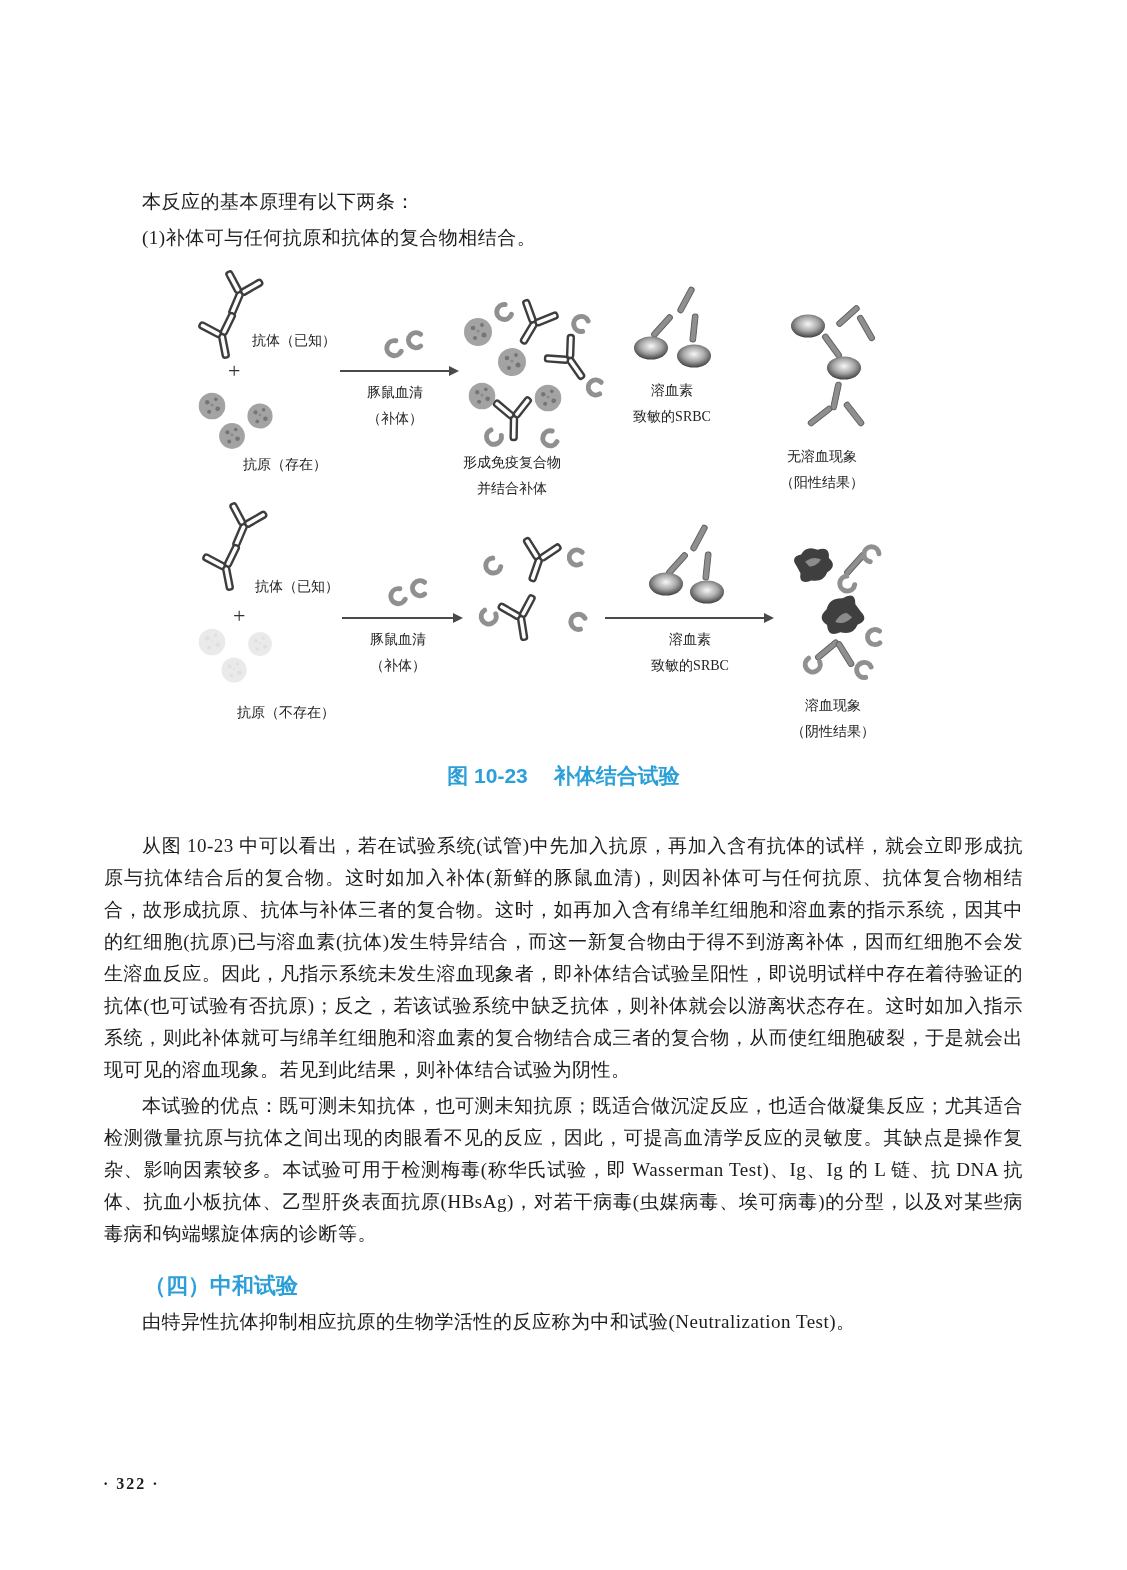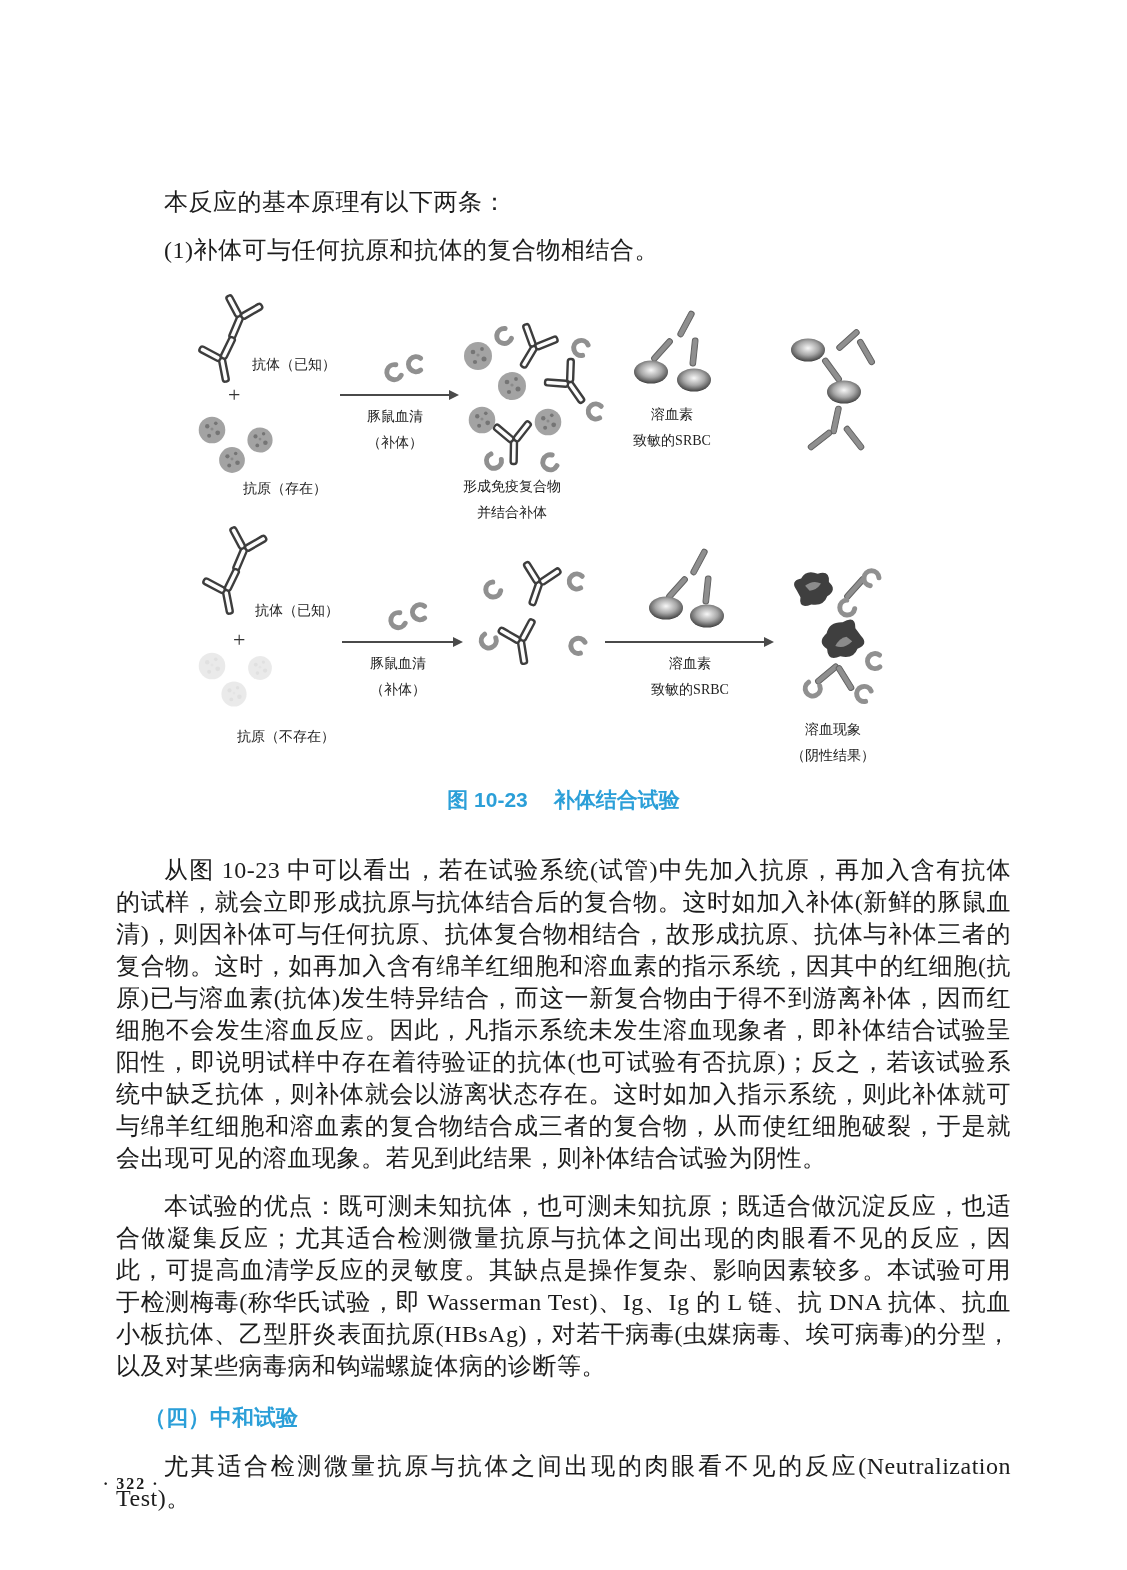--- a/index.html
+++ b/index.html
@@ -11,22 +11,22 @@
     font-family:"Liberation Serif","DejaVu Serif",serif;
     color:#1c1c1c;
     overflow:hidden;
   }
   .content{
     position:absolute;
     left:100px;top:0;
     width:927px;
   }
   p.body{
-    margin:16px;
-    font-size:24px;
+    margin:4px;
+    font-size:19px;
     line-height:32px;
     text-align:justify;
     text-indent:2em;
     letter-spacing:0.5px;
   }
   .top-block{margin-top:186px;}
   
   .figure{
     position:relative;
     margin-top:4px;
@@ -197,20 +197,24 @@
       <svg class="cluster" style="left:682px;top:44px" width="96" height="134" viewBox="0 0 96 134">
         <use href="#g-rod" transform="translate(66,14) rotate(48)"></use>
         <use href="#g-rod" transform="translate(84,26) rotate(-30)"></use>
         <use href="#g-rbc" transform="translate(26,24)"></use>
         <use href="#g-rod" transform="translate(50,44) rotate(-36)"></use>
         <use href="#g-rbc" transform="translate(62,66)"></use>
         <use href="#g-rod" transform="translate(54,94) rotate(12)"></use>
         <use href="#g-rod" transform="translate(38,114) rotate(52)"></use>
         <use href="#g-rod" transform="translate(72,112) rotate(-38)"></use>
       </svg>
+      <div class="dlabel" style="left:652px;top:186px;width:140px">
+        <div>无溶血现象</div>
+        <div>（阳性结果）</div>
+      </div>
 
       <svg class="cluster" style="left:100px;top:244px" width="74" height="96" viewBox="0 0 74 96">
         <use href="#g-ab" transform="translate(44,24) rotate(16)"></use>
         <use href="#g-ab" transform="translate(26,66) rotate(-18)"></use>
       </svg>
       <div class="dlabel" style="left:155px;top:316px">抗体（已知）</div>
       <div class="plus" style="left:133px;top:345px">+</div>
       <svg class="cluster" style="left:96px;top:368px;opacity:0.22" width="92" height="60" viewBox="0 0 92 60">
         <use href="#g-ag" transform="translate(16,16) scale(0.95)"></use>
         <use href="#g-ag" transform="translate(64,18) scale(0.85)"></use>
@@ -270,20 +274,20 @@
     </div>
 
     <div class="figcaption" style="color:#2b9fd8">
       <span class="cap-label">图 10-23</span><span>补体结合试验</span>
     </div>
 
     <div class="main-block">
       <p class="body">从图 10-23 中可以看出，若在试验系统(试管)中先加入抗原，再加入含有抗体的试样，就会立即形成抗原与抗体结合后的复合物。这时如加入补体(新鲜的豚鼠血清)，则因补体可与任何抗原、抗体复合物相结合，故形成抗原、抗体与补体三者的复合物。这时，如再加入含有绵羊红细胞和溶血素的指示系统，因其中的红细胞(抗原)已与溶血素(抗体)发生特异结合，而这一新复合物由于得不到游离补体，因而红细胞不会发生溶血反应。因此，凡指示系统未发生溶血现象者，即补体结合试验呈阳性，即说明试样中存在着待验证的抗体(也可试验有否抗原)；反之，若该试验系统中缺乏抗体，则补体就会以游离状态存在。这时如加入指示系统，则此补体就可与绵羊红细胞和溶血素的复合物结合成三者的复合物，从而使红细胞破裂，于是就会出现可见的溶血现象。若见到此结果，则补体结合试验为阴性。</p>
       <p class="body">本试验的优点：既可测未知抗体，也可测未知抗原；既适合做沉淀反应，也适合做凝集反应；尤其适合检测微量抗原与抗体之间出现的肉眼看不见的反应，因此，可提高血清学反应的灵敏度。其缺点是操作复杂、影响因素较多。本试验可用于检测梅毒(称华氏试验，即 Wasserman Test)、Ig、Ig 的 L 链、抗 DNA 抗体、抗血小板抗体、乙型肝炎表面抗原(HBsAg)，对若干病毒(虫媒病毒、埃可病毒)的分型，以及对某些病毒病和钩端螺旋体病的诊断等。</p>
       <div class="section-heading" style="color:#2b9fd8">（四）中和试验</div>
-      <p class="body">尤其适合检测微量抗原与抗体之间出现的肉眼看不见的反应(Neutralization Test)。</p>
+      <p class="body">由特异性抗体抑制相应抗原的生物学活性的反应称为中和试验(Neutralization Test)。</p>
     </div>
 
   </div>
 
   <div class="page-number">· 322 ·</div>
 
 </div>
 
 </body></html>

